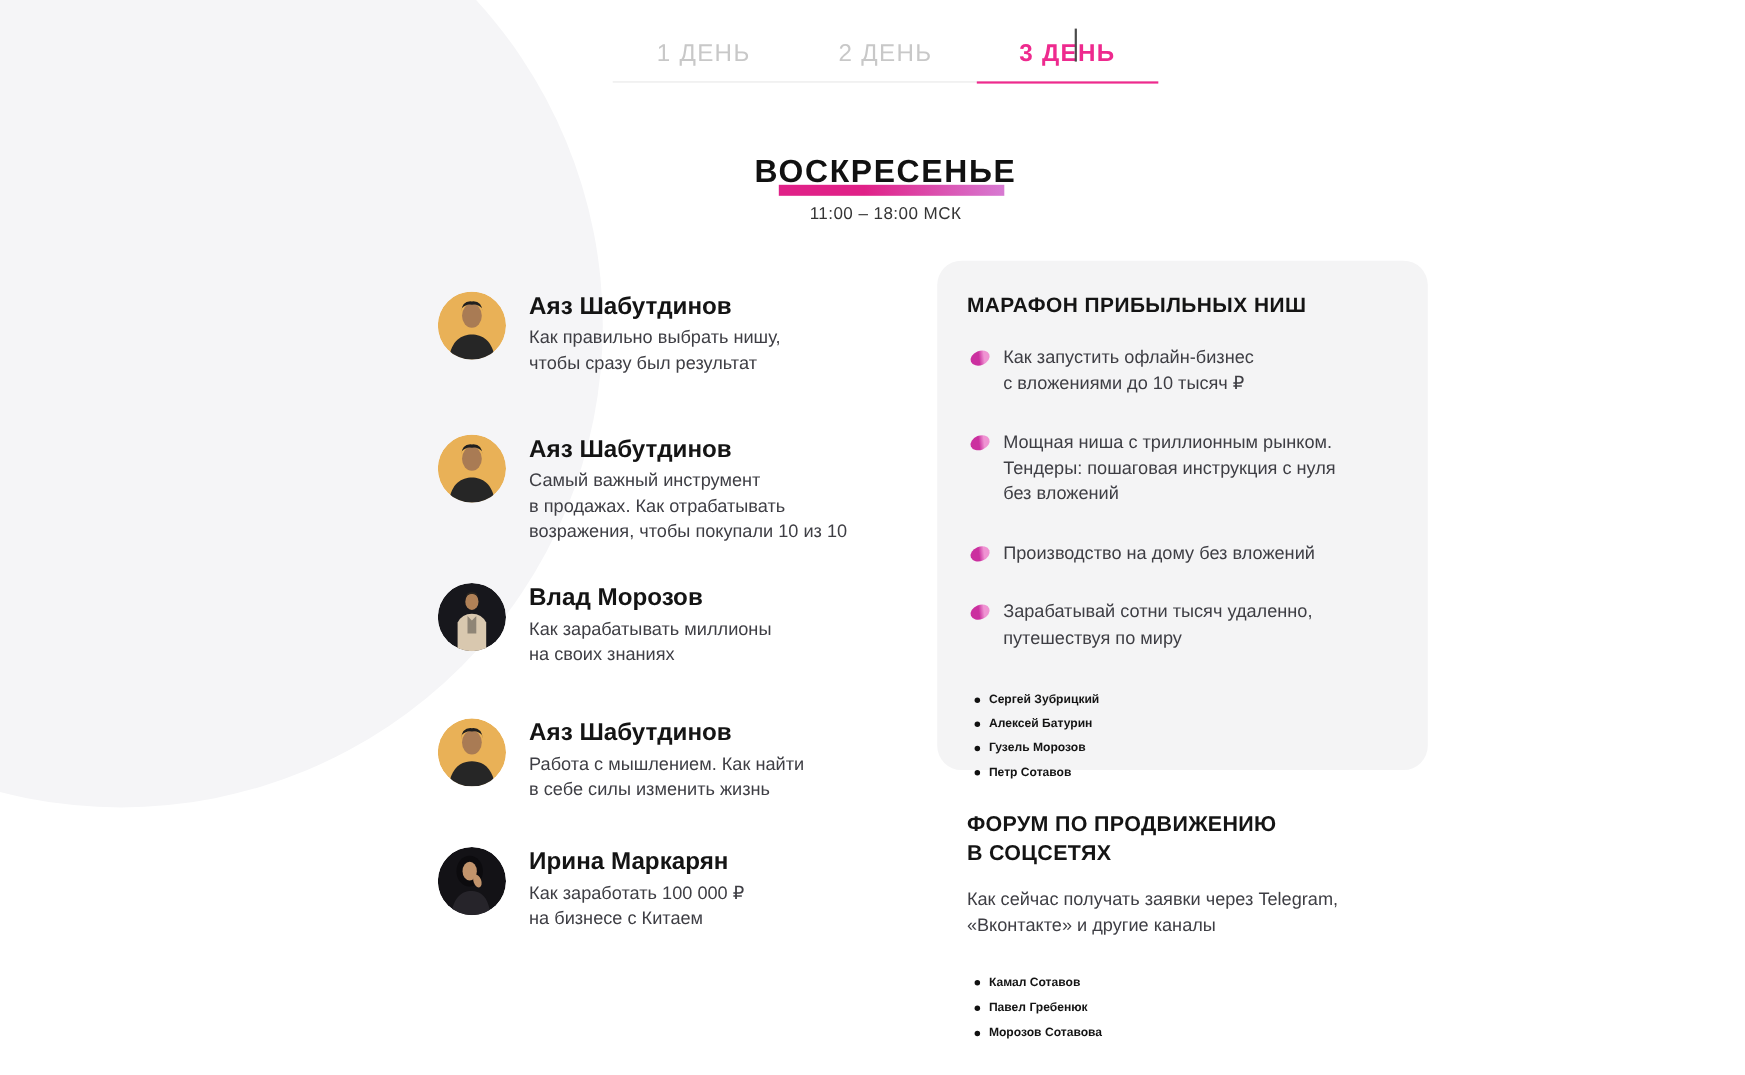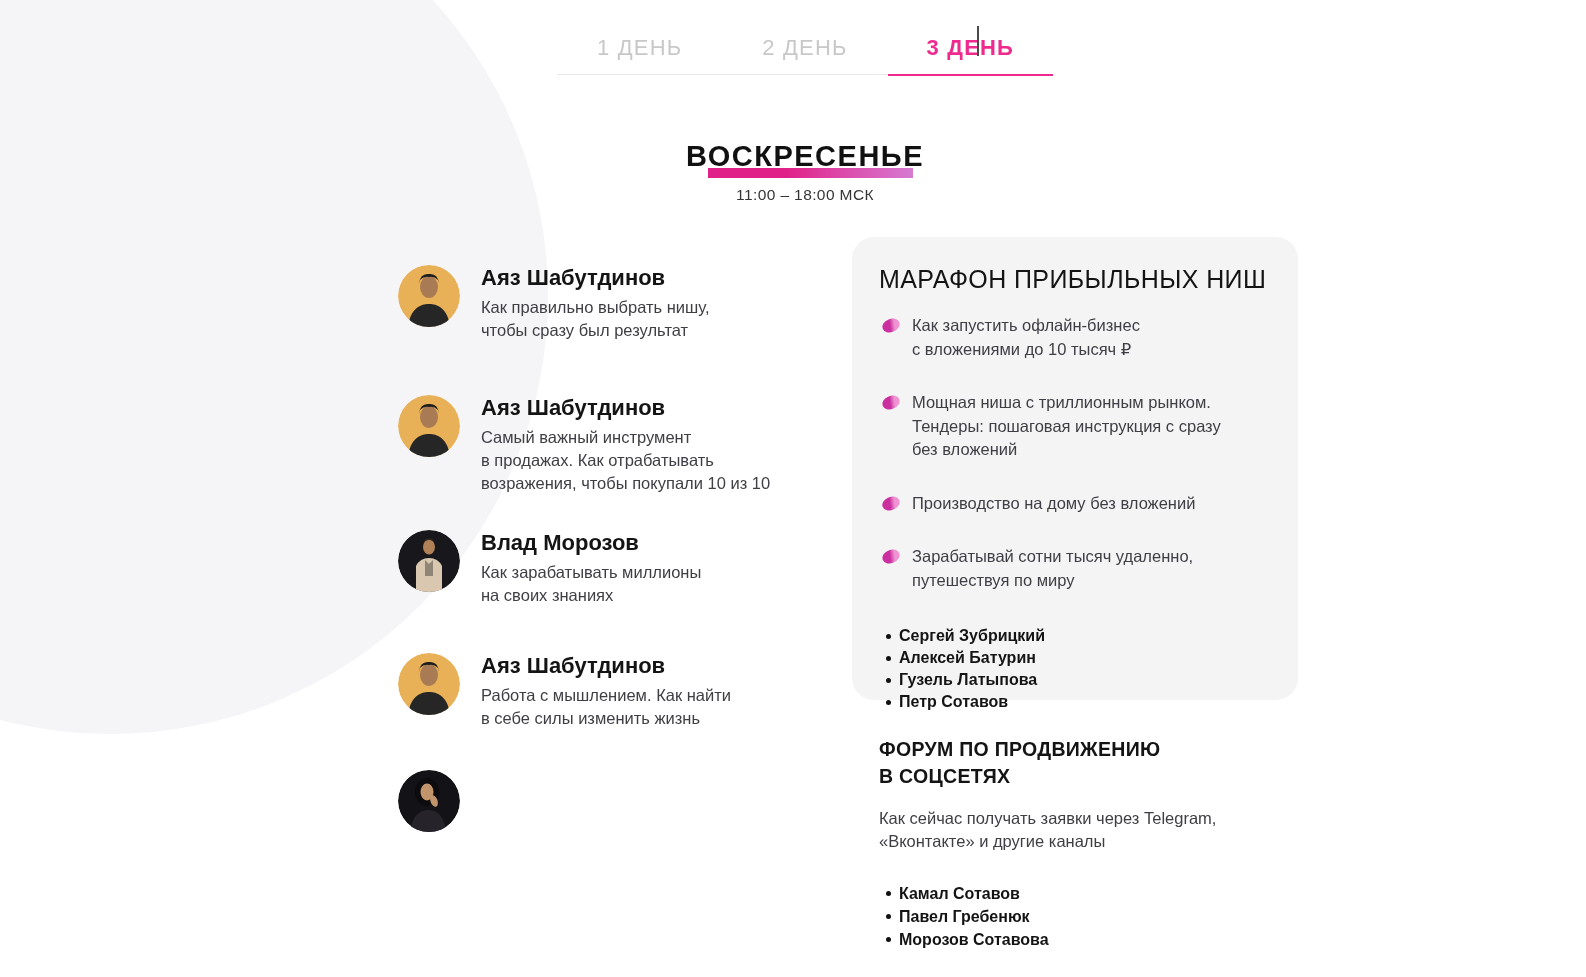--- a/index.html
+++ b/index.html
@@ -42,30 +42,30 @@
 
   
   .speaker-row{position:absolute;left:398px;width:420px;display:flex;}
   .avatar{width:62px;height:62px;border-radius:50%;overflow:hidden;flex:0 0 62px;}
   .speaker-text{margin-left:21px;padding-top:0;}
   .speaker-name{font-size:22px;line-height:26px;font-weight:700;color:var(--text-primary);}
   .speaker-topic{margin-top:5px;font-size:16.5px;line-height:23px;color:var(--text-secondary);white-space:pre-line;}
 
   
   .card{position:absolute;left:852px;top:237px;width:446px;height:463px;border-radius:22px;background:var(--card-bg);padding:29px 30px 0 27px;}
-  .card-title{font-size:25px;line-height:26px;font-weight:400;letter-spacing:0.4px;color:var(--text-primary);}
+  .card-title{font-size:19px;line-height:26px;font-weight:700;letter-spacing:0.4px;color:var(--text-primary);}
   .bullet-list{margin-top:22px;display:flex;flex-direction:column;gap:30px;list-style:none;}
   .bullet-item{display:flex;align-items:flex-start;}
   .pill{width:18px;height:13px;margin:5px 12px 0 3px;flex:0 0 18px;border-radius:50%;transform:rotate(-22deg);
     background:linear-gradient(105deg,var(--bullet-dark) 45%,var(--bullet-light) 68%);}
   .bullet-text{font-size:16.5px;line-height:23.5px;color:var(--text-secondary);white-space:pre-line;}
 
   .names-list{list-style:none;margin-left:7px;}
   .card .names-list{margin-top:33px;}
-  .names-list li{display:flex;align-items:flex-start;font-size:16px;font-weight:700;color:var(--text-primary);}
+  .names-list li{display:flex;align-items:flex-start;font-size:11px;font-weight:700;color:var(--text-primary);}
   .card .names-list li{line-height:22px;}
   .dot{width:5px;height:5px;border-radius:50%;background:#111;margin:9px 8px 0 0;flex:0 0 5px;}
 
   
   .forum{position:absolute;left:879px;top:736px;width:430px;}
   .forum-title{font-size:19.5px;line-height:27px;font-weight:700;letter-spacing:0.3px;color:var(--text-primary);white-space:pre-line;}
   .forum-desc{margin-top:17px;font-size:16.5px;line-height:22.5px;color:var(--text-secondary);white-space:pre-line;}
   .forum .names-list{margin-top:30px;}
   .forum .names-list li{line-height:23px;}
 </style>
@@ -166,34 +166,39 @@
   <div class="speaker-row" style="top:770px">
     <div class="avatar">
       <svg viewBox="0 0 62 62" width="62" height="62">
         <circle cx="31" cy="31" r="31" style="fill:var(--avatar-irina-bg)"></circle>
         <ellipse cx="29" cy="22" rx="12" ry="14" fill="#0c0b0e"></ellipse>
         <ellipse cx="29" cy="22" rx="6.5" ry="8.5" fill="#c2946c"></ellipse>
         <path d="M12 62 C14 46 22 40 30 40 C40 40 46 46 48 62 Z" fill="#26242a"></path>
         <ellipse cx="36" cy="31" rx="3.5" ry="6" fill="#c2946c" transform="rotate(-20 36 31)"></ellipse>
       </svg>
     </div>
+    <div class="speaker-text">
+      <div class="speaker-name">Ирина Маркарян</div>
+      <div class="speaker-topic">Как заработать 100 000 ₽
+на бизнесе с Китаем</div>
+    </div>
   </div>
 
   <div class="card">
     <div class="card-title">МАРАФОН ПРИБЫЛЬНЫХ НИШ</div>
     <ul class="bullet-list">
       <li class="bullet-item">
         <span class="pill"></span>
         <span class="bullet-text">Как запустить офлайн-бизнес
 с вложениями до 10 тысяч ₽</span>
       </li>
       <li class="bullet-item">
         <span class="pill"></span>
         <span class="bullet-text">Мощная ниша с триллионным рынком.
-Тендеры: пошаговая инструкция с сразу
+Тендеры: пошаговая инструкция с нуля
 без вложений</span>
       </li>
       <li class="bullet-item">
         <span class="pill"></span>
         <span class="bullet-text">Производство на дому без вложений</span>
       </li>
       <li class="bullet-item">
         <span class="pill"></span>
         <span class="bullet-text">Зарабатывай сотни тысяч удаленно,
 путешествуя по миру</span>
@@ -203,21 +208,21 @@
       <li>
           <span class="dot"></span>
           <span>Сергей Зубрицкий</span>
         </li>
       <li>
           <span class="dot"></span>
           <span>Алексей Батурин</span>
         </li>
       <li>
           <span class="dot"></span>
-          <span>Гузель Латыпова</span>
+          <span>Гузель Морозов</span>
         </li>
       <li>
           <span class="dot"></span>
           <span>Петр Сотавов</span>
         </li>
     </ul>
   </div>
 
   <div class="forum">
     <div class="forum-title">ФОРУМ ПО ПРОДВИЖЕНИЮ

